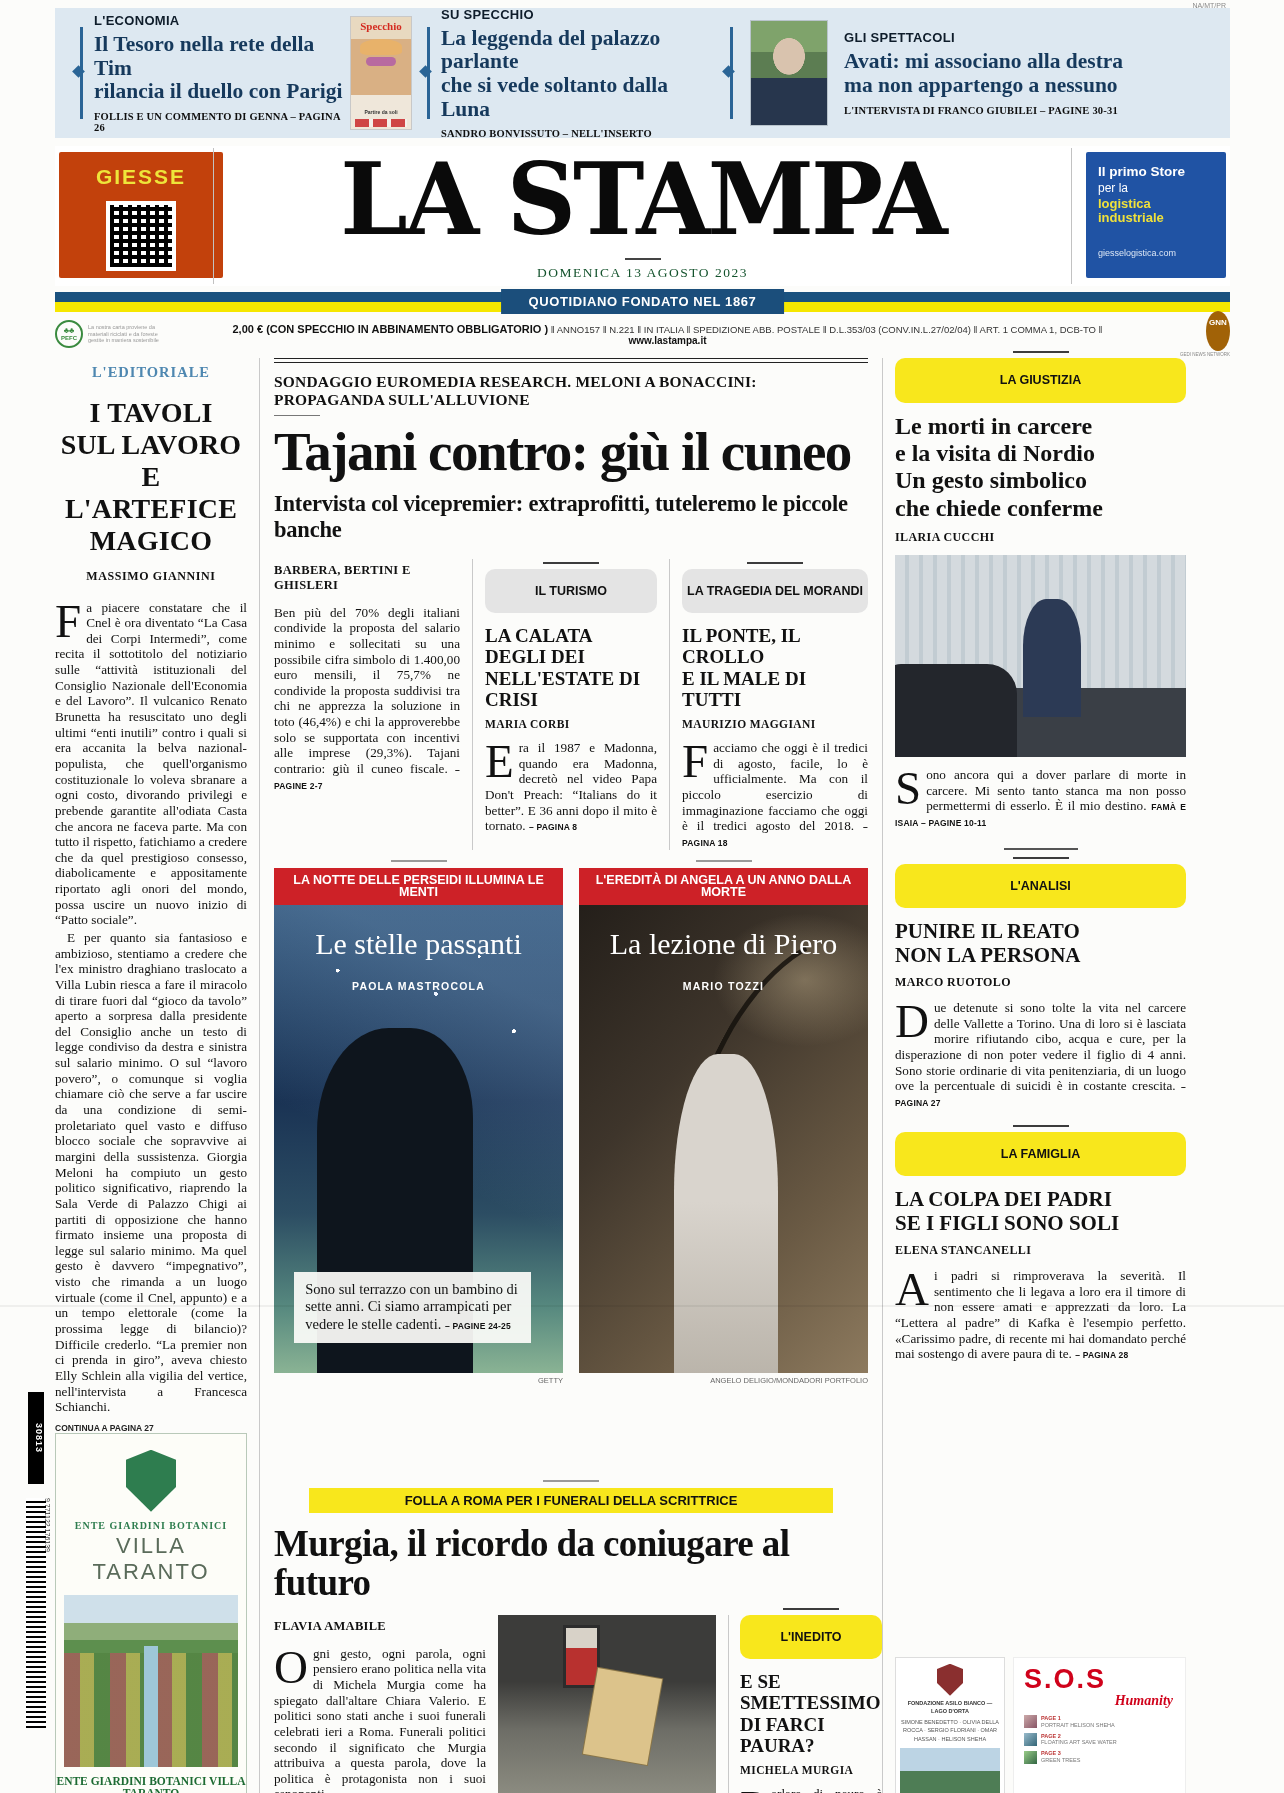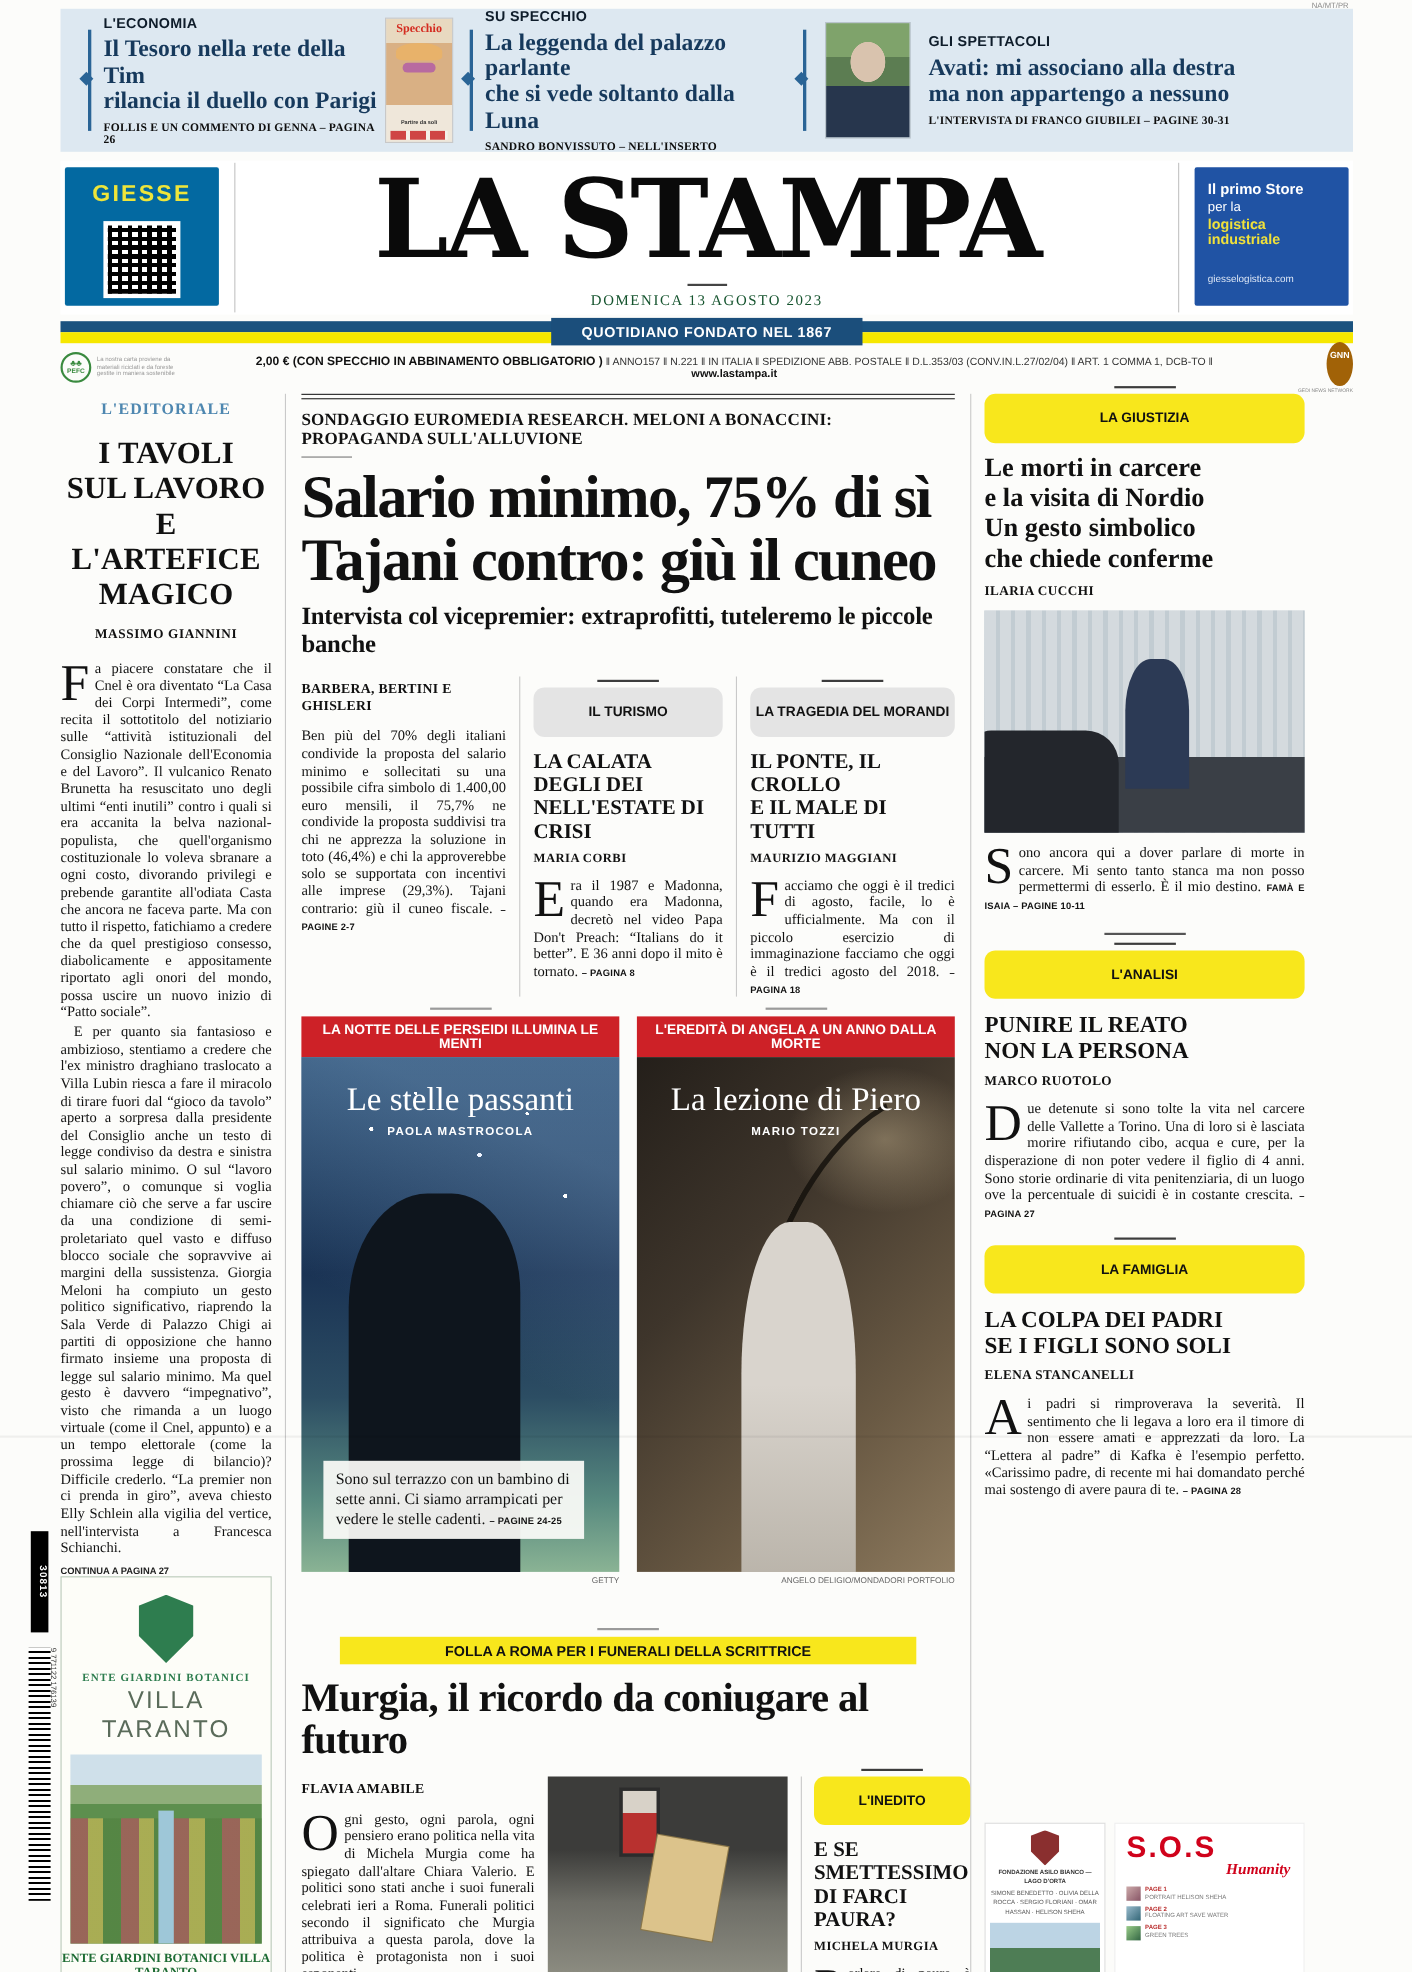--- a/index.html
+++ b/index.html
@@ -19,21 +19,21 @@
   .sc-title{font:700 11px "Liberation Serif",serif;color:#d42b20;padding-top:3px;}
   .sc-hat{position:absolute;left:9px;top:22px;width:42px;height:16px;background:#e8b26a;border-radius:50% 50% 20% 20%;}
   .sc-glasses{position:absolute;left:15px;top:40px;width:30px;height:9px;background:#b86aa0;border-radius:5px;}
   .sc-caption{position:absolute;bottom:14px;width:100%;font:700 5px "Liberation Sans",sans-serif;color:#333;}
   .sc-bars{position:absolute;bottom:2px;left:4px;right:4px;height:8px;background:repeating-linear-gradient(90deg,#cf4545 0 14px,#f4f0ea 14px 18px);}
   .avati-photo{flex:0 0 auto;width:76px;height:104px;margin:0 6px;background:radial-gradient(26px 30px at 50% 34%,#d9c3ae 60%,transparent 62%),linear-gradient(180deg,#7fa36b 0 30%,#5c7d52 30% 55%,#27364d 55% 100%);border:1px solid #b9c4cc;}
 
   
   .masthead{position:absolute;left:55px;top:146px;width:1175px;height:140px;background:#fff;}
   .mast-rule{position:absolute;top:2px;width:1px;height:136px;background:#c2c2c2;}
-  .giesse-ad{position:absolute;left:4px;top:6px;width:140px;height:126px;background:#0369a1;border-radius:2px;text-align:center;cursor:pointer;}
+  .giesse-ad{position:absolute;left:4px;top:6px;width:164px;height:126px;background:#c2410c;border-radius:2px;text-align:center;cursor:pointer;}
   .giesse-name{font:700 21px "Liberation Sans",sans-serif;color:#eee53a;letter-spacing:2px;margin-top:13px;}
   .qr{width:62px;height:62px;margin:12px auto 0;background:#fff;padding:4px;}
   .qr-inner{width:100%;height:100%;background:repeating-linear-gradient(0deg,#000 0 4px,transparent 4px 8px),repeating-linear-gradient(90deg,#000 0 4px,#fff 4px 9px);}
   .mast-title{position:absolute;left:170px;right:170px;top:6px;text-align:center;font:900 96px/1 "DejaVu Serif",serif;letter-spacing:-3px;color:#0a0a0a;transform:scaleY(1.03);}
   .date-dash{position:absolute;left:50%;top:112px;width:36px;height:2px;background:#444;transform:translateX(-50%);}
   .mast-date{position:absolute;left:0;right:0;top:119px;text-align:center;font:400 13.5px "Liberation Serif",serif;letter-spacing:1.5px;color:#14532d;}
   .store-ad{position:absolute;right:4px;top:6px;width:140px;height:126px;background:#2053a4;border-radius:2px;padding:12px 12px;box-sizing:border-box;cursor:pointer;}
   .store-l1{font:700 13.5px "Liberation Sans",sans-serif;color:#fff;}
   .store-l2{font:400 12px "Liberation Sans",sans-serif;color:#fff;margin-top:2px;}
   .store-l3{font:700 13px/1.1 "Liberation Sans",sans-serif;color:#f0e13a;margin-top:2px;}
@@ -120,21 +120,21 @@
     radial-gradient(2px 2px at 29% 44%,#fff 98%,transparent),
     linear-gradient(205deg,rgba(150,185,220,.3) 18%,rgba(30,60,100,0) 55%),
     linear-gradient(180deg,#274b70 0%,#1a3354 42%,#2c4d63 66%,#57897f 86%,#8ab394 100%);}
   .photo-stelle::after{content:'';position:absolute;left:15%;bottom:-2px;width:54%;height:74%;background:#0e151d;border-radius:46% 40% 0 0/30% 26% 0 0;}
   .photo-piero{height:468px;background:
     radial-gradient(130px 95px at 78% 16%,rgba(215,195,155,.4),transparent 70%),
     linear-gradient(135deg,#241f1a 0%,#3e352b 35%,#6a5a44 72%,#8d7a5e 100%);}
   .photo-piero::before{content:'';position:absolute;right:2%;top:4%;width:48%;height:62%;border:5px solid rgba(22,18,13,.85);border-color:transparent transparent rgba(22,18,13,.85) rgba(22,18,13,.85);border-radius:50%;transform:rotate(28deg);}
   .photo-piero::after{content:'';position:absolute;left:33%;top:32%;width:36%;height:70%;background:linear-gradient(180deg,#d9d4cd 0 45%,#b9b3a9 100%);border-radius:42% 42% 0 0;}
   .f-title{position:absolute;top:22px;left:0;width:100%;text-align:center;color:#fff;font:400 30px "Liberation Serif",serif;z-index:3;cursor:pointer;}
-  .f-author{position:absolute;top:62px;left:0;width:100%;text-align:center;color:#fff;font:700 10.5px "Liberation Sans",sans-serif;letter-spacing:1.2px;z-index:3;}
+  .f-author{position:absolute;top:75px;left:0;width:100%;text-align:center;color:#fff;font:700 10.5px "Liberation Sans",sans-serif;letter-spacing:1.2px;z-index:3;}
   .f-caption{position:absolute;left:7%;bottom:30px;width:82%;background:rgba(252,252,249,.93);padding:9px 11px;font:400 14.5px/1.22 "Liberation Serif",serif;z-index:4;box-sizing:border-box;}
   .f-credit{text-align:right;font:400 7.5px "Liberation Sans",sans-serif;color:#666;margin-top:3px;}
 
   
   .murgia{margin-top:auto;padding-bottom:2px;}
   .m-banner{background:#f8e71c;font:700 13px/1 "Liberation Sans",sans-serif;text-align:center;padding:6px 0;width:524px;margin:0 auto;position:relative;}
   .m-banner::before{content:'';position:absolute;top:-8px;left:50%;width:56px;height:2px;background:#9a9a9a;transform:translateX(-50%);}
   .m-head{font:700 37px/1.05 "Liberation Serif",serif;letter-spacing:-.6px;margin:12px 0 12px;cursor:pointer;}
   .m-row{display:grid;grid-template-columns:212px 218px 154px;column-gap:12px;}
   .photo-murgia{height:208px;background:linear-gradient(180deg,#3c3c3a 0 32%,#6d6d66 55%,#99998c 100%);position:relative;overflow:hidden;}
@@ -279,21 +279,20 @@
       <div class="villa-photo"></div>
       <div class="villa-f1">ENTE GIARDINI BOTANICI VILLA TARANTO</div>
 
     </div>
   </div>
 
   <div class="col-center">
     <div class="double-rule"></div>
     <div class="lead-kicker">SONDAGGIO EUROMEDIA RESEARCH. MELONI A BONACCINI: PROPAGANDA SULL'ALLUVIONE</div>
     <div class="kicker-ul"></div>
-    <div class="lead-h1">Salario minimo, 75% di sì</div>
     <div class="lead-h1">Tajani contro: giù il cuneo</div>
     <div class="lead-sub">Intervista col vicepremier: extraprofitti, tuteleremo le piccole banche</div>
 
     <div class="lead-cols">
       <div class="lc">
         <div class="byline">BARBERA, BERTINI E GHISLERI</div>
         <p class="body-txt"><span>Ben più del 70% degli italiani condivide la proposta del salario minimo e sollecitati su una possibile cifra simbolo di 1.400,00 euro mensili, il 75,7% ne condivide la proposta suddivisi tra chi ne apprezza la soluzione in toto (46,4%) e chi la approverebbe solo se supportata con incentivi alle imprese (29,3%). Tajani contrario: giù il cuneo fiscale.</span> <span class="pref">– PAGINE 2-7</span></p>
       </div>
       <div class="lc lc-mid">
         <div class="bar">IL TURISMO</div>

